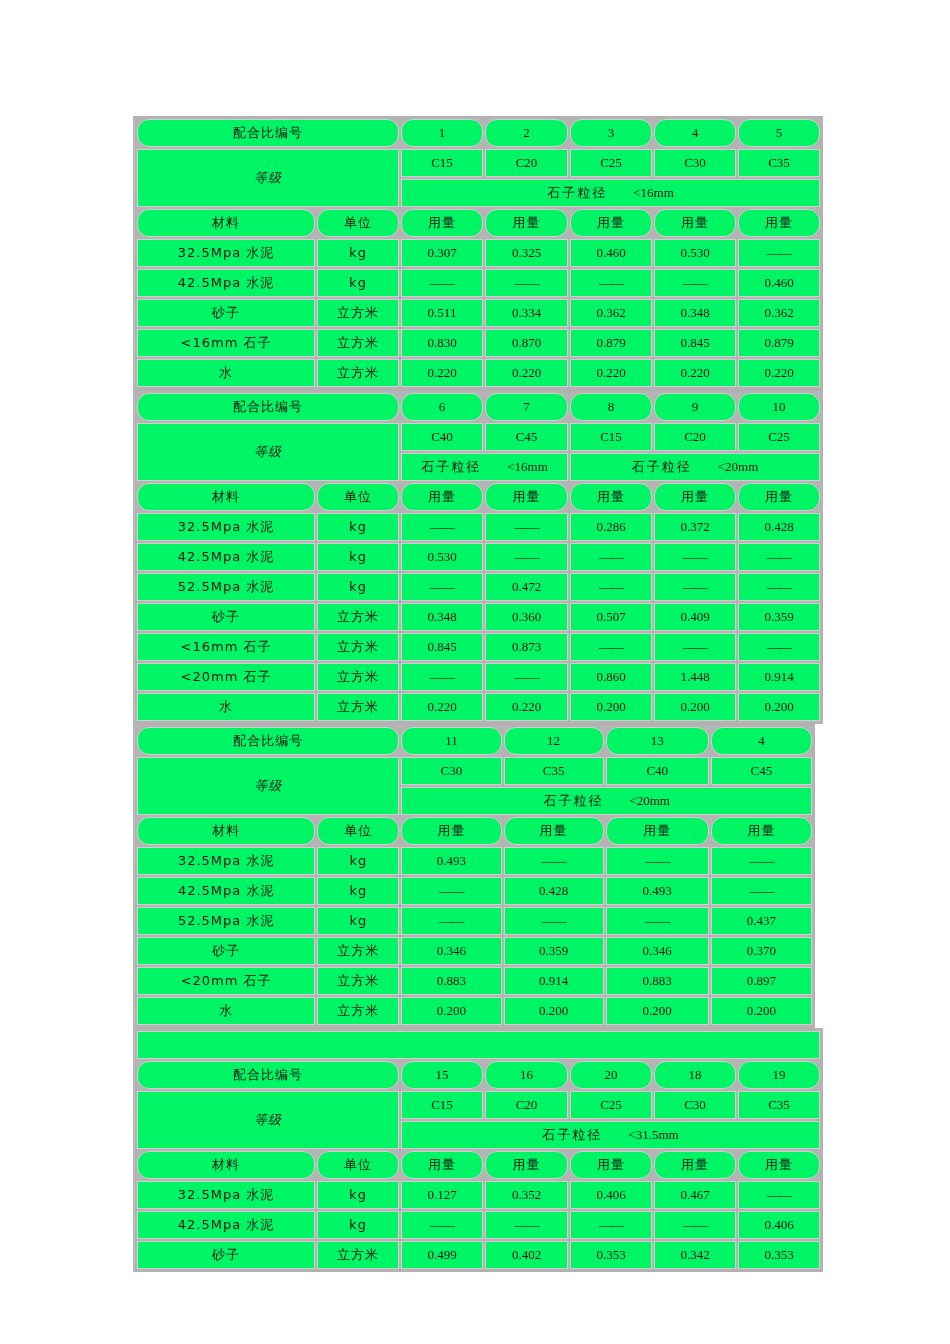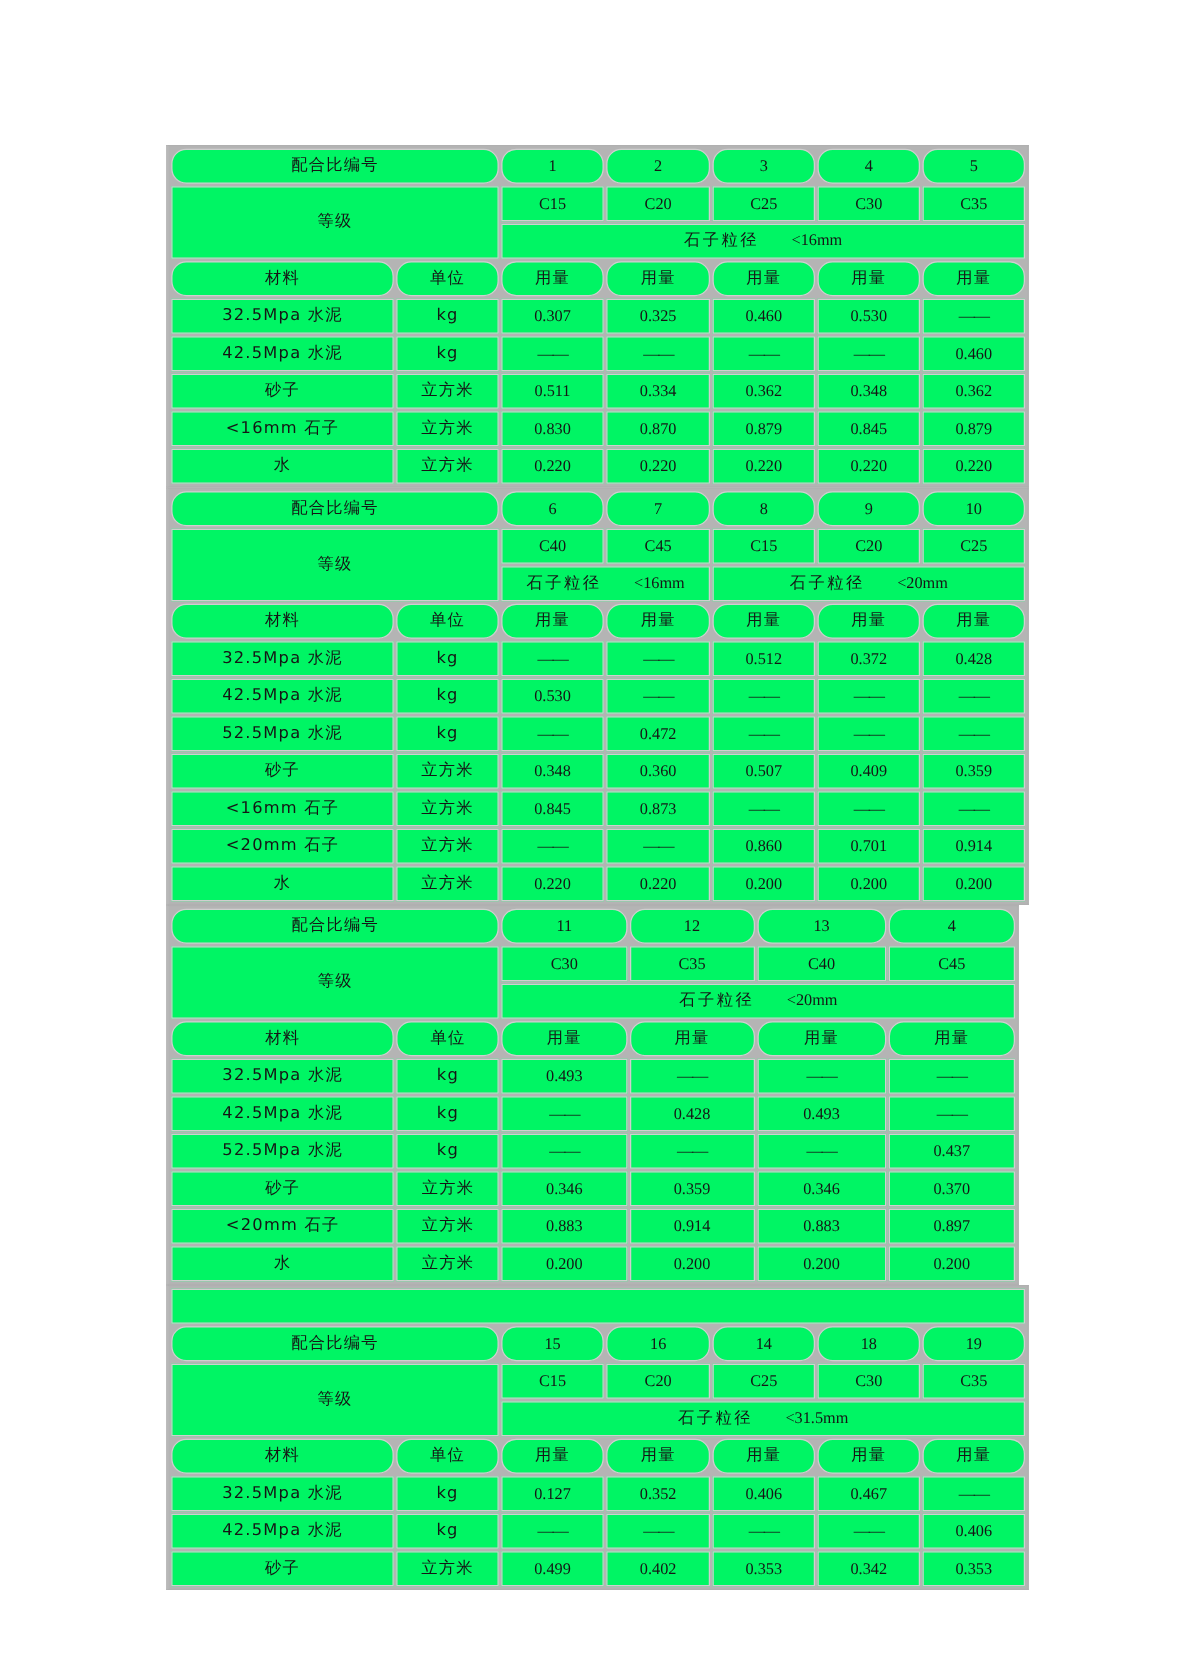--- a/index.html
+++ b/index.html
@@ -38,21 +38,21 @@
     border: 1px solid #cfcfcf;
     padding: 0;
     height: 26px;
     text-align: center;
     vertical-align: middle;
     font-size: 13px;
     line-height: 1.1;
     color: #151515;
     white-space: nowrap;
   }
-  td.tall { height: 48px; }
+  td.tall { height: 48px; font-style: italic; }
   td.hdr { height: 28px; border-radius: 12px; }
   td.spacer { height: 42px; }
   td.sub { height: 26px; }
   .gs {
     display: inline-block;
   }
   .gs .lab { letter-spacing: 2px; }
   .gs .val { margin-left: 26px; }
   .dash {
     letter-spacing: -1px;
@@ -187,21 +187,21 @@
           <td class="hdr"><span class="cjk">用量</span></td>
           <td class="hdr"><span class="cjk">用量</span></td>
           <td class="hdr"><span class="cjk">用量</span></td>
           <td class="hdr"><span class="cjk">用量</span></td>
         </tr>
         <tr>
           <td><span class="cjk">32.5Mpa 水泥</span></td>
           <td><span class="cjk">kg</span></td>
           <td><span class="dash">——</span></td>
           <td><span class="dash">——</span></td>
-          <td>0.512</td>
+          <td>0.286</td>
           <td>0.372</td>
           <td>0.428</td>
         </tr>
         <tr>
           <td><span class="cjk">42.5Mpa 水泥</span></td>
           <td><span class="cjk">kg</span></td>
           <td>0.530</td>
           <td><span class="dash">——</span></td>
           <td><span class="dash">——</span></td>
           <td><span class="dash">——</span></td>
@@ -233,21 +233,21 @@
           <td><span class="dash">——</span></td>
           <td><span class="dash">——</span></td>
           <td><span class="dash">——</span></td>
         </tr>
         <tr>
           <td><span class="cjk">&lt;20mm 石子</span></td>
           <td><span class="cjk">立方米</span></td>
           <td><span class="dash">——</span></td>
           <td><span class="dash">——</span></td>
           <td>0.860</td>
-          <td>0.701</td>
+          <td>1.448</td>
           <td>0.914</td>
         </tr>
         <tr>
           <td><span class="cjk">水</span></td>
           <td><span class="cjk">立方米</span></td>
           <td>0.220</td>
           <td>0.220</td>
           <td>0.200</td>
           <td>0.200</td>
           <td>0.200</td>
@@ -350,21 +350,21 @@
         <col style="width: 82px;">
       </colgroup>
       <tbody>
         <tr>
           <td class="spacer" colspan="7"></td>
         </tr>
         <tr>
           <td class="hdr" colspan="2"><span class="cjk">配合比编号</span></td>
           <td class="hdr">15</td>
           <td class="hdr">16</td>
-          <td class="hdr">14</td>
+          <td class="hdr">20</td>
           <td class="hdr">18</td>
           <td class="hdr">19</td>
         </tr>
         <tr>
           <td class="tall" colspan="2" rowspan="2"><span class="cjk">等级</span></td>
           <td>C15</td>
           <td>C20</td>
           <td>C25</td>
           <td>C30</td>
           <td>C35</td>

